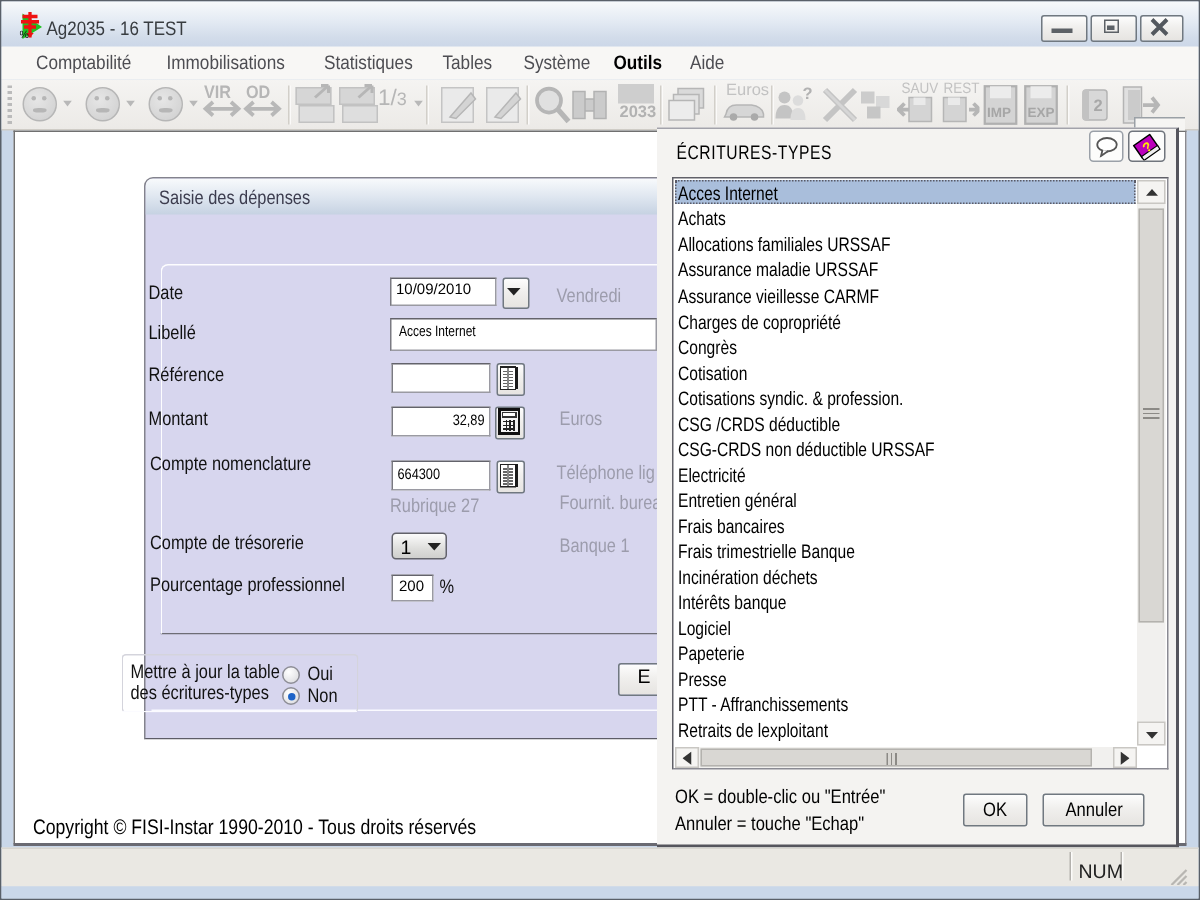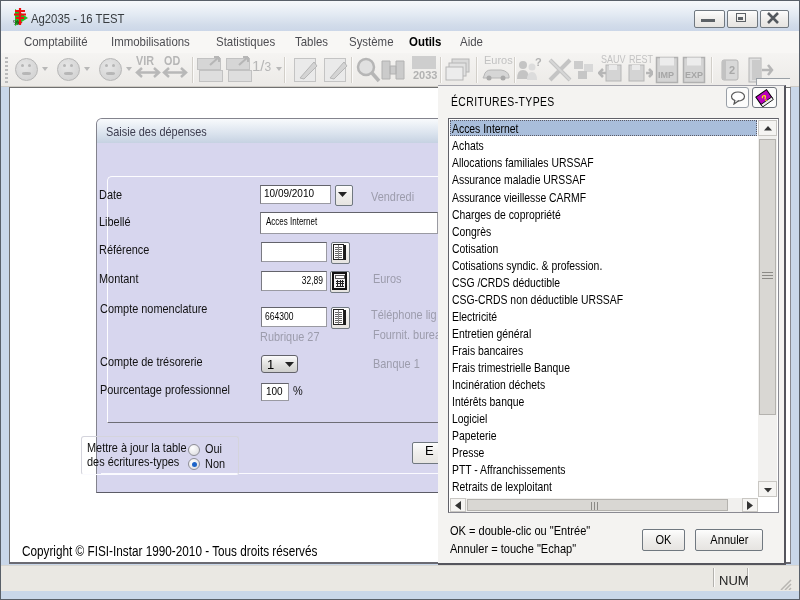--- a/index.html
+++ b/index.html
@@ -243,21 +243,21 @@
 <div class="ab t13 grey" style="left:373px;top:328px;">Fournit. burea</div>
 
 <div class="ab" style="left:261px;top:355px;width:37px;height:18px;background:linear-gradient(#fbfbfb,#dededc 60%,#cfcfcd);border:1px solid #62626a;border-radius:3px;box-sizing:border-box;">
  <div class="ab" style="left:5px;top:1px;font-size:13px;color:#000;">1</div>
  <svg class="ab" style="left:23px;top:6px" width="10" height="6">
       <polygon points="0,0 9,0 4.5,5" fill="#222"></polygon>
     </svg>
 </div>
 <div class="ab t13 grey" style="left:373px;top:357px;">Banque 1</div>
 
-<div class="ab inp" style="left:261px;top:383px;width:28px;height:18px;box-sizing:border-box;padding:2px 0 0 4px;">100</div>
+<div class="ab inp" style="left:261px;top:383px;width:28px;height:18px;box-sizing:border-box;padding:2px 0 0 4px;">200</div>
 <div class="ab t13" style="left:293px;top:384px;">%</div>
 
 <div class="ab" style="left:81px;top:436px;width:156px;height:37px;border:1px solid #d4d4dc;border-bottom-color:#fbfbff;border-radius:3px;"></div>
 <div class="ab t13" style="left:87px;top:441px;">Mettre à jour la table</div>
 <div class="ab t13" style="left:87px;top:455px;">des écritures-types</div>
 
 <div class="ab" style="left:188px;top:444px;width:12px;height:12px;border-radius:50%;border:1px solid #8e8e96;background:radial-gradient(circle at 35% 30%,#ffffff,#d8d8dc);box-sizing:border-box;"></div>
 <div class="ab t13" style="left:205px;top:442px;">Oui</div>
 <div class="ab" style="left:188px;top:458px;width:12px;height:12px;border-radius:50%;border:1px solid #8e8e96;background:radial-gradient(circle at 35% 30%,#ffffff,#d8d8dc);box-sizing:border-box;"></div>
 <div class="ab" style="left:191.5px;top:461.5px;width:5px;height:5px;border-radius:50%;background:#1e64c8;"></div>

